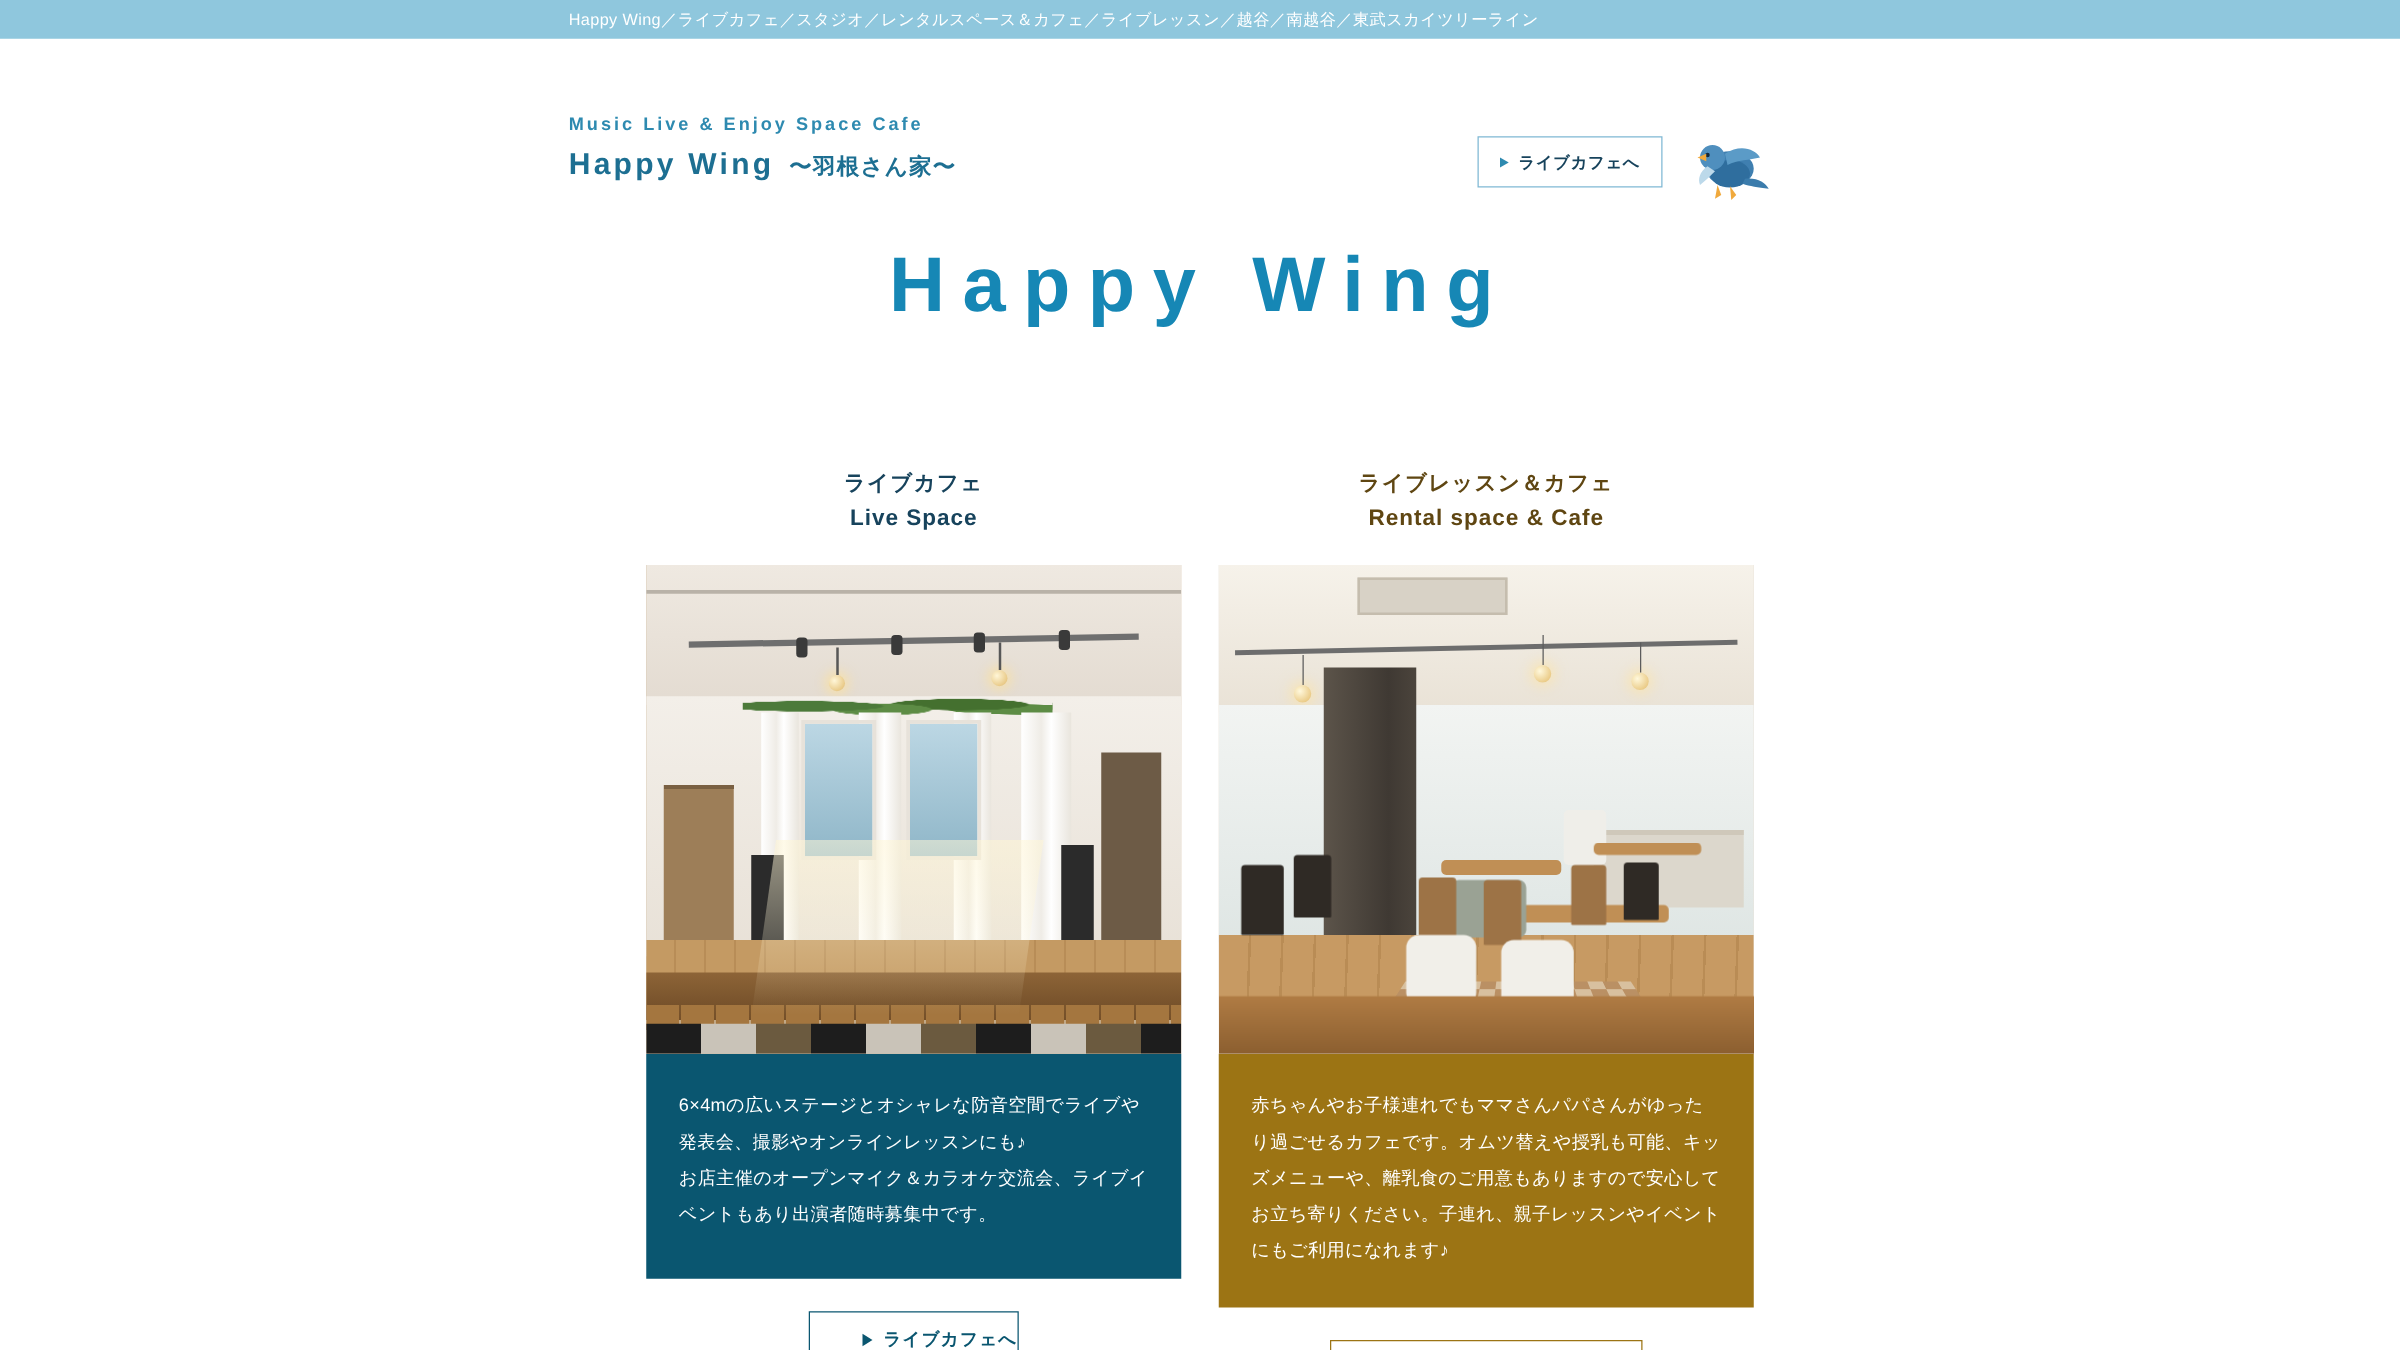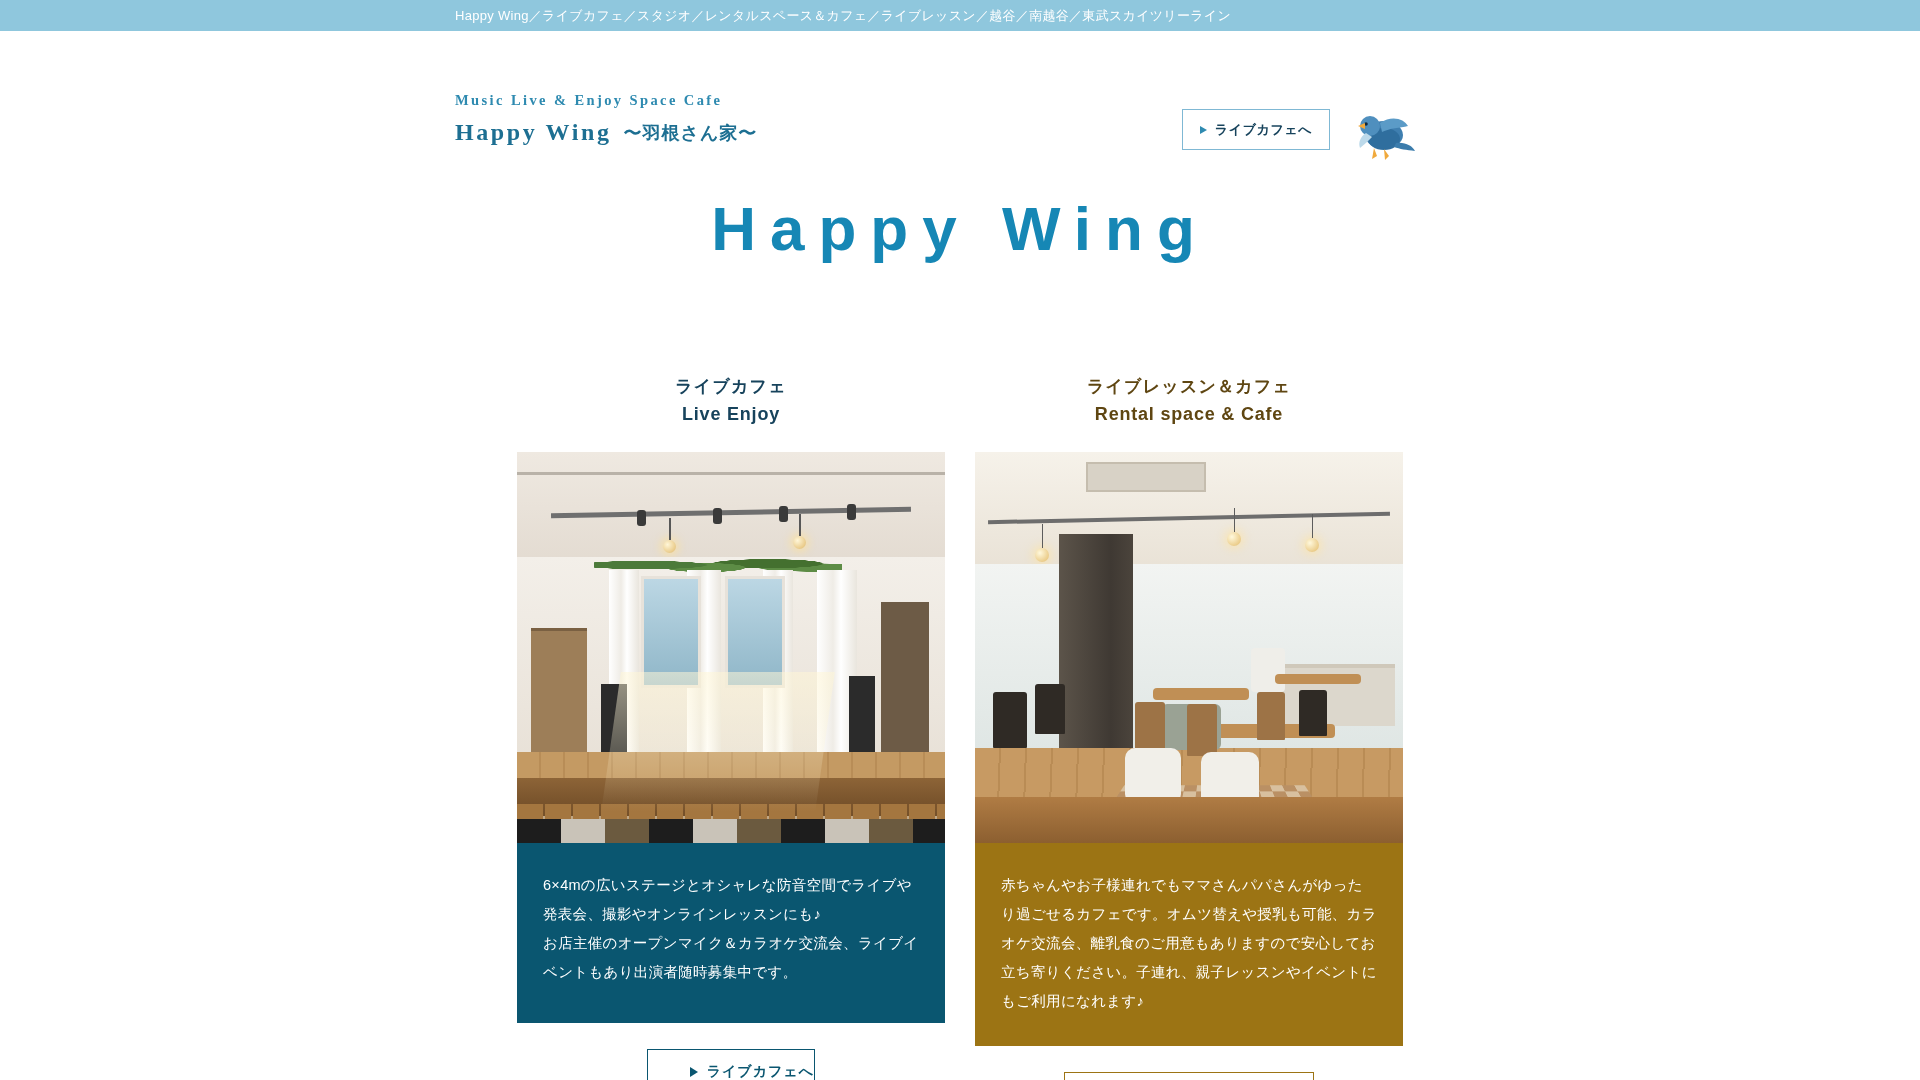--- a/index.html
+++ b/index.html
@@ -24,21 +24,20 @@
     color: #ffffff;
     font-size: 13px;
     letter-spacing: 0.3px;
     white-space: nowrap;
   }
 
   
   .header {
     position: relative;
     height: 125px;
-    font-family: Liberation Serif, serif;
   }
   .brand {
     position: absolute;
     left: 455px;
     top: 61px;
   }
   .brand-tagline {
     color: #2e8ab0;
     font-size: 14.5px;
     letter-spacing: 2.4px;
@@ -364,21 +363,21 @@
 
 <div class="hero">
   <div class="hero-title">Happy Wing</div>
 </div>
 
 <div class="cards">
 
   <div class="card live">
     <div class="card-heading">
       <div class="ja">ライブカフェ</div>
-      <div class="en">Live Enjoy</div>
+      <div class="en">Live Space</div>
     </div>
 
     <div class="photo ph-live">
       <div class="ceiling"></div>
       <div class="beam2"></div>
       <div class="beam1"></div>
       <div class="spot" style="left:120px; top:58px;"></div>
       <div class="spot" style="left:196px; top:56px;"></div>
       <div class="spot" style="left:262px; top:54px;"></div>
       <div class="spot" style="left:330px; top:52px;"></div>
@@ -445,21 +444,21 @@
       <div class="chair" style="left:160px; top:250px; width:30px; height:52px;"></div>
       <div class="chair" style="left:212px; top:252px; width:30px; height:52px;"></div>
       <div class="chair" style="left:282px; top:240px; width:28px; height:48px;"></div>
       <div class="chair dark" style="left:324px; top:238px; width:28px; height:46px;"></div>
       <div class="chair white" style="left:150px; top:296px; width:56px; height:56px; border-radius:10px;"></div>
       <div class="chair white" style="left:226px; top:300px; width:58px; height:58px; border-radius:10px;"></div>
       <div class="fg-table"></div>
     </div>
 
     <div class="card-body">
-      <div class="card-text">赤ちゃんやお子様連れでもママさんパパさんがゆったり過ごせるカフェです。オムツ替えや授乳も可能、カラオケ交流会、離乳食のご用意もありますので安心してお立ち寄りください。子連れ、親子レッスンやイベントにもご利用になれます♪</div>
+      <div class="card-text">赤ちゃんやお子様連れでもママさんパパさんがゆったり過ごせるカフェです。オムツ替えや授乳も可能、キッズメニューや、離乳食のご用意もありますので安心してお立ち寄りください。子連れ、親子レッスンやイベントにもご利用になれます♪</div>
     </div>
 
     <div class="card-cta-wrap">
       <div class="card-cta">
         <span class="tri"></span>
         <span class="card-cta-label">レンタルスペース＆カフェへ</span>
       </div>
     </div>
   </div>
 </div>

